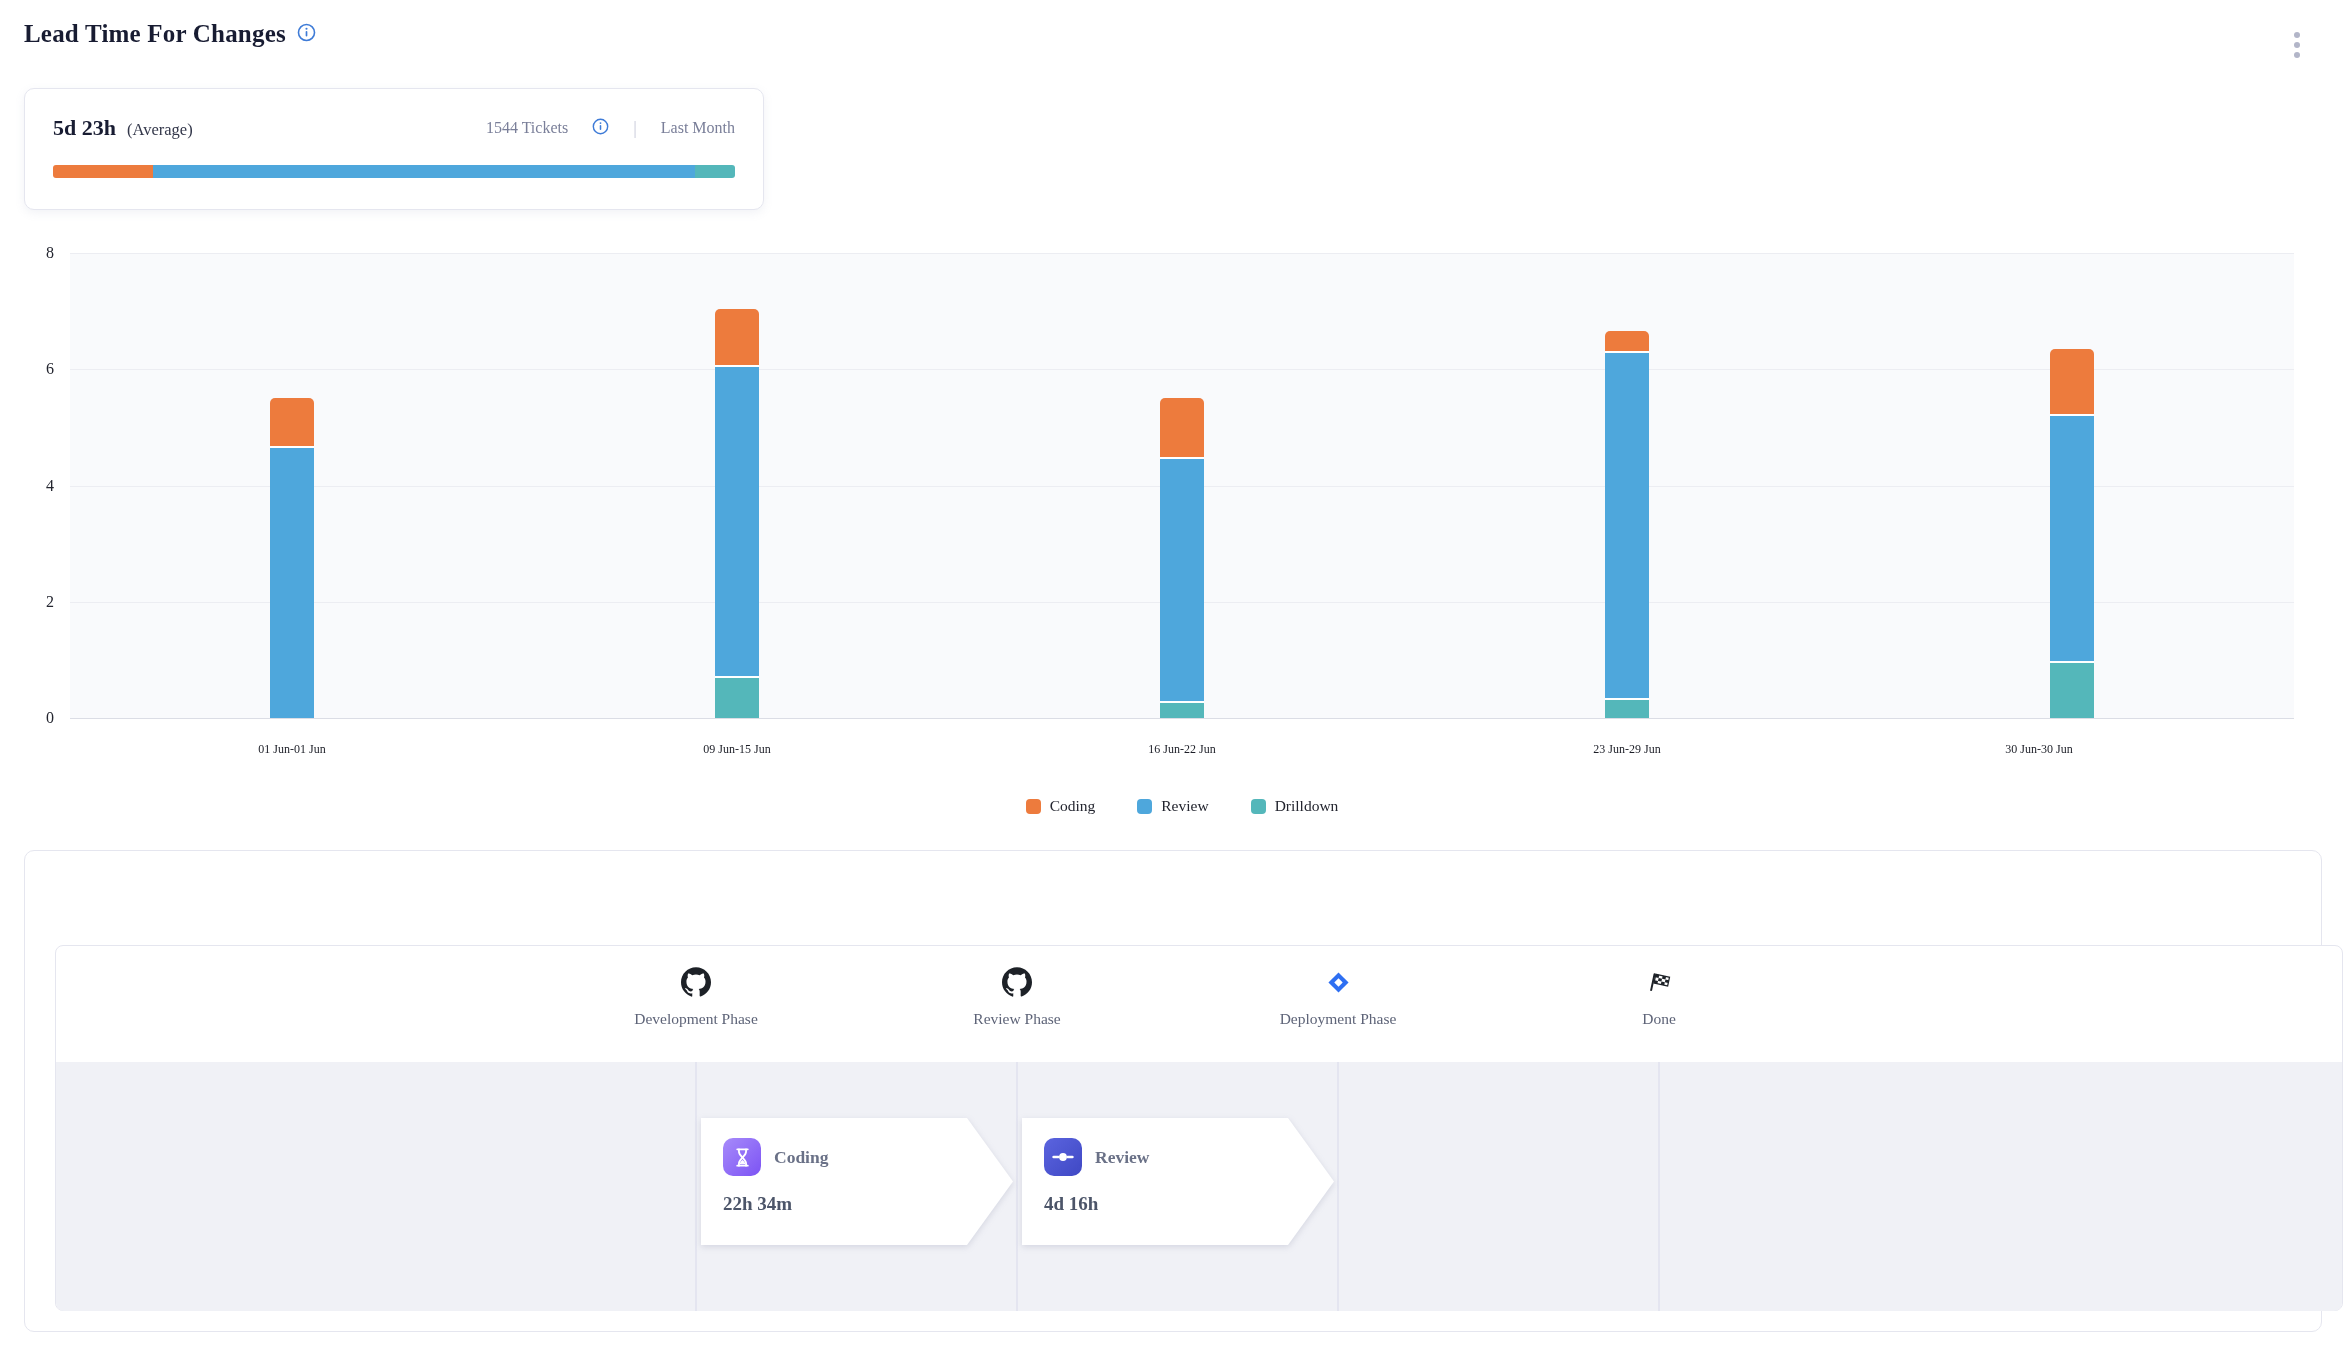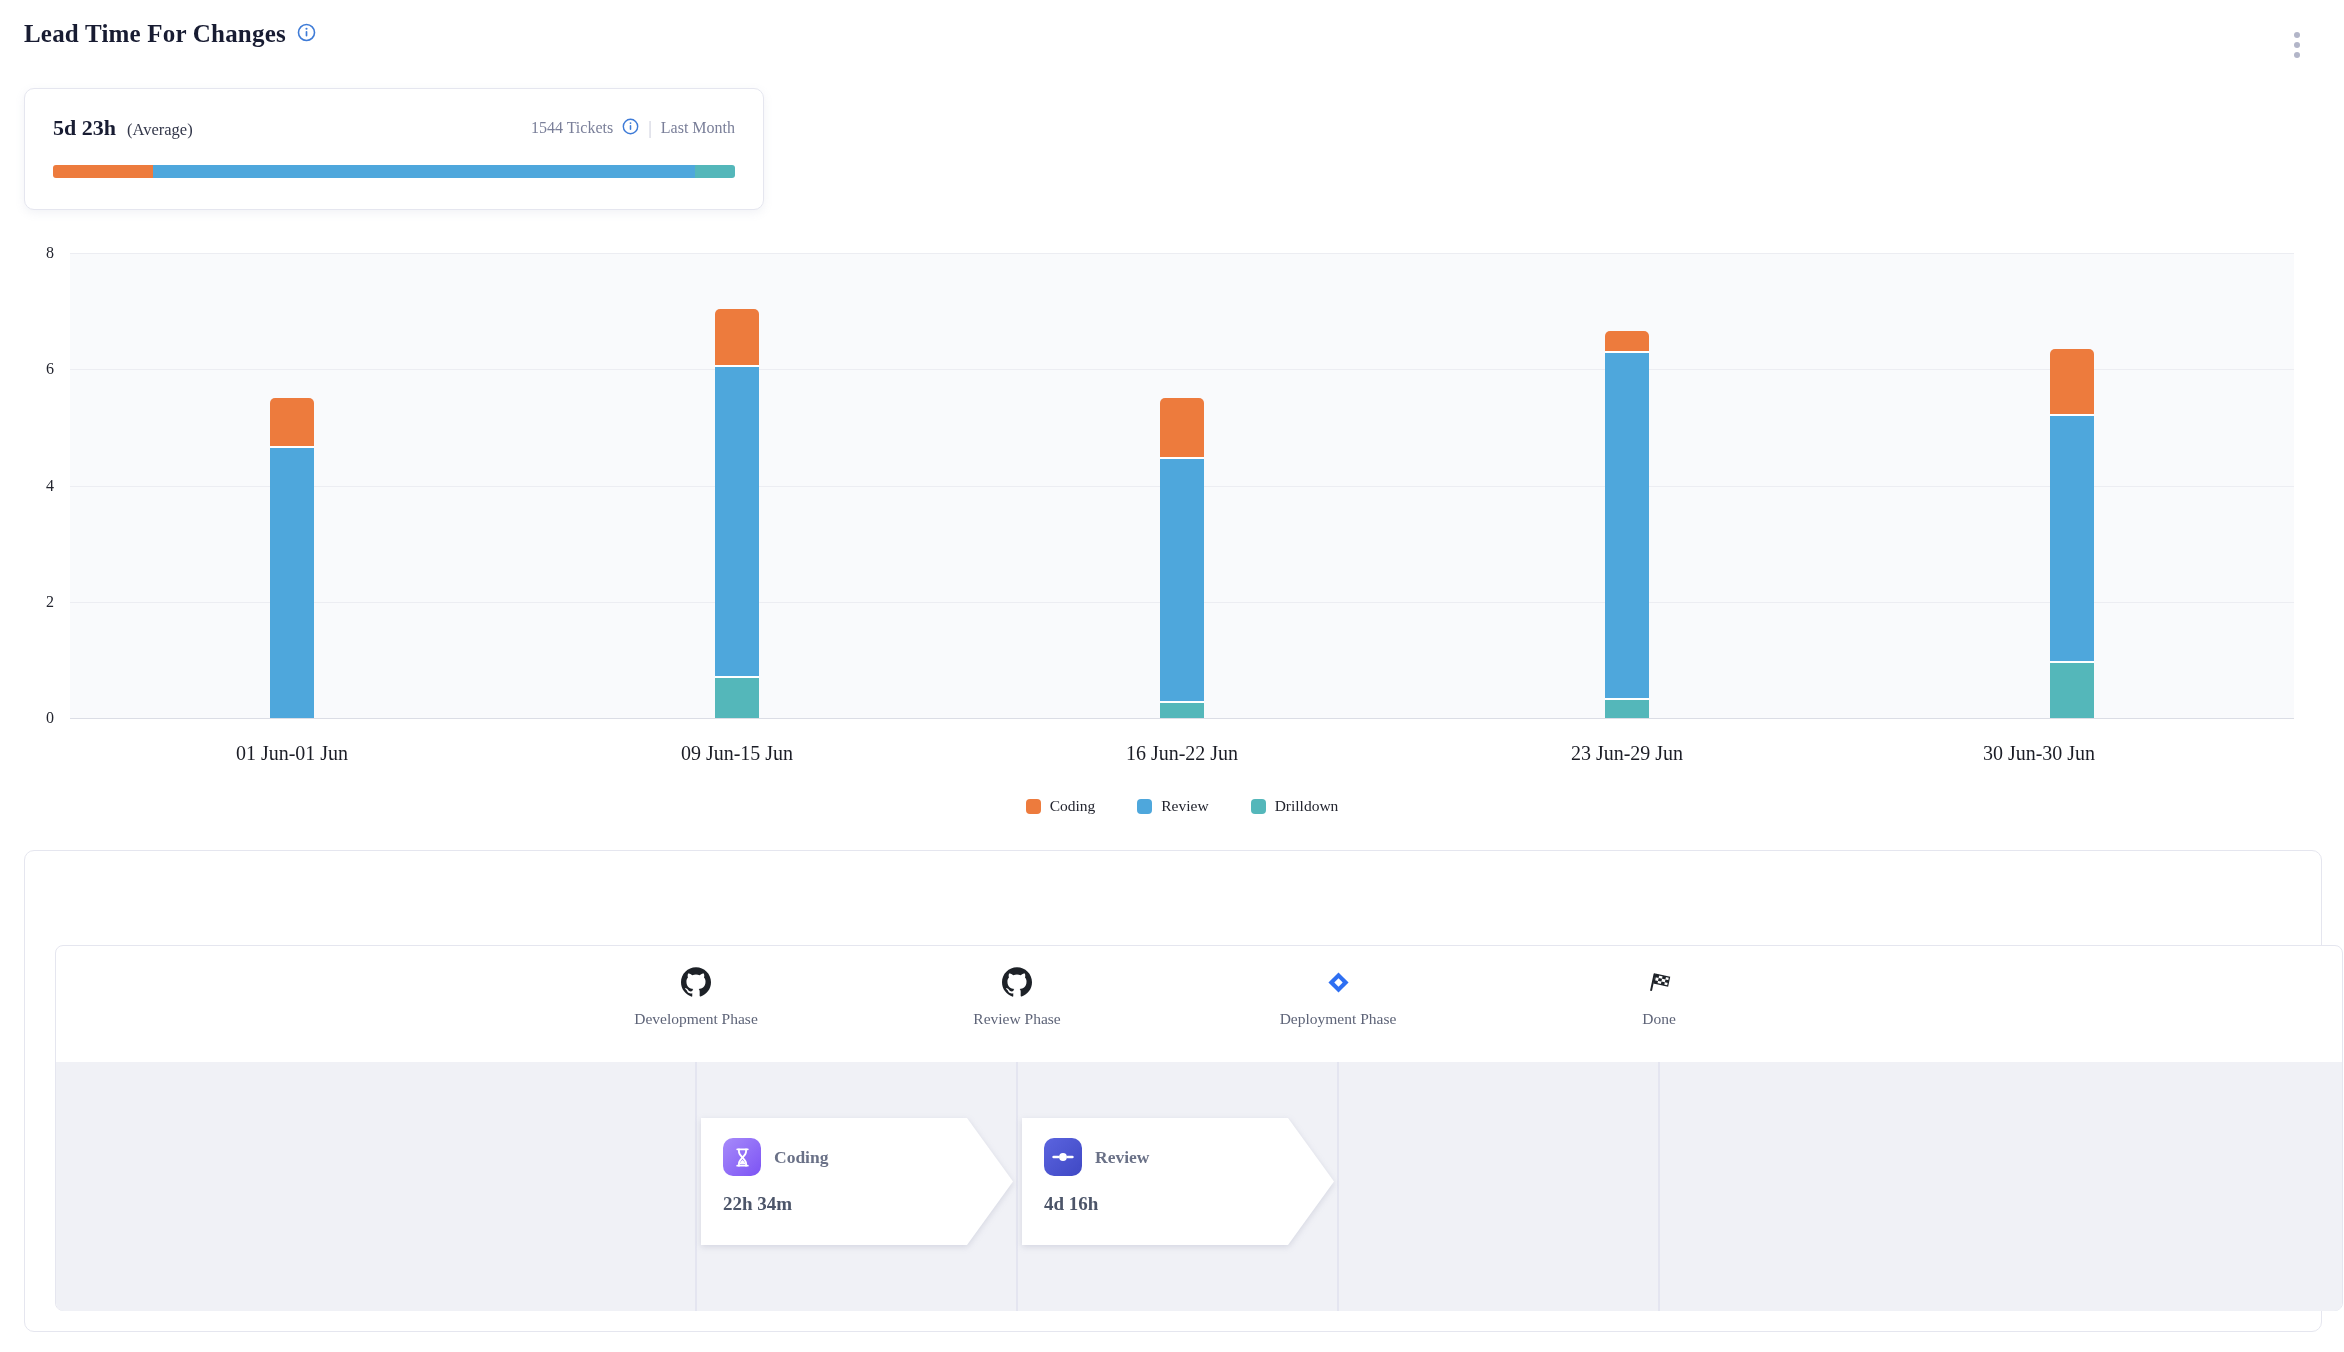--- a/index.html
+++ b/index.html
@@ -13,32 +13,32 @@
   .kebab { position:absolute; right:40px; top:28px; display:flex; flex-direction:column; gap:4px; padding:4px; cursor:pointer; }
   .kebab i { width:6px; height:6px; border-radius:50%; background:#B2B5C8; }
 
   
   .summary-card { position:absolute; left:24px; top:88px; width:740px; height:122px;
         border:1px solid #E5E6EF; border-radius:10px; background:#fff;
         box-shadow:0 3px 10px rgba(140,150,180,.12); padding:26px 28px 0; }
   .summary-row { display:flex; justify-content:space-between; align-items:center; }
   .avg-value { font-size:22px; font-weight:700; color:#181C32; }
   .avg-label { font-size:16.5px; color:#33374A; margin-left:7px; }
-  .summary-right { display:flex; align-items:center; gap:9px; font-size:16px; color:#7A7F99; }
+  .summary-right { display:flex; align-items:center; gap:24px; font-size:16px; color:#7A7F99; }
   .summary-sep { color:#C9CBDA; font-size:18px; font-weight:300; }
   .progress { position:absolute; left:28px; right:28px; top:76px; height:13px;
               border-radius:3px; overflow:hidden; display:flex; }
   .progress .seg { height:100%; }
 
   
   .plot-bg { position:absolute; left:70px; top:253px; width:2224px; height:465px; background:#F9FAFC; }
   .gridline { position:absolute; height:1px; background:#ECEDF2; }
   .gridline.axis { background:#DBDDE5; }
   .ylab { position:absolute; width:48px; text-align:right; font-size:16px; color:#23252F; line-height:22px; }
-  .xlab { position:absolute; width:230px; text-align:center; font-size:20px; color:#1B1D26; top:742px; }
+  .xlab { position:absolute; width:230px; text-align:center; font-size:12px; color:#1B1D26; top:742px; }
   .bar-seg { position:absolute; width:44px; }
   .legend { position:absolute; left:70px; top:797px; width:2224px; display:flex;
             justify-content:center; align-items:center; gap:42px; }
   .legend .item { display:flex; align-items:center; gap:9px; font-size:15.5px; color:#23252F; cursor:pointer; }
   .legend .sw { width:15px; height:15px; border-radius:4px; }
 
   
   .stages-panel { position:absolute; left:24px; top:850px; width:2298px; height:482px;
                   border:1px solid #E5E6EF; border-radius:10px; background:#fff; }
   .stages-header { position:absolute; left:38px; right:32px; top:36px; display:flex; align-items:center; }

